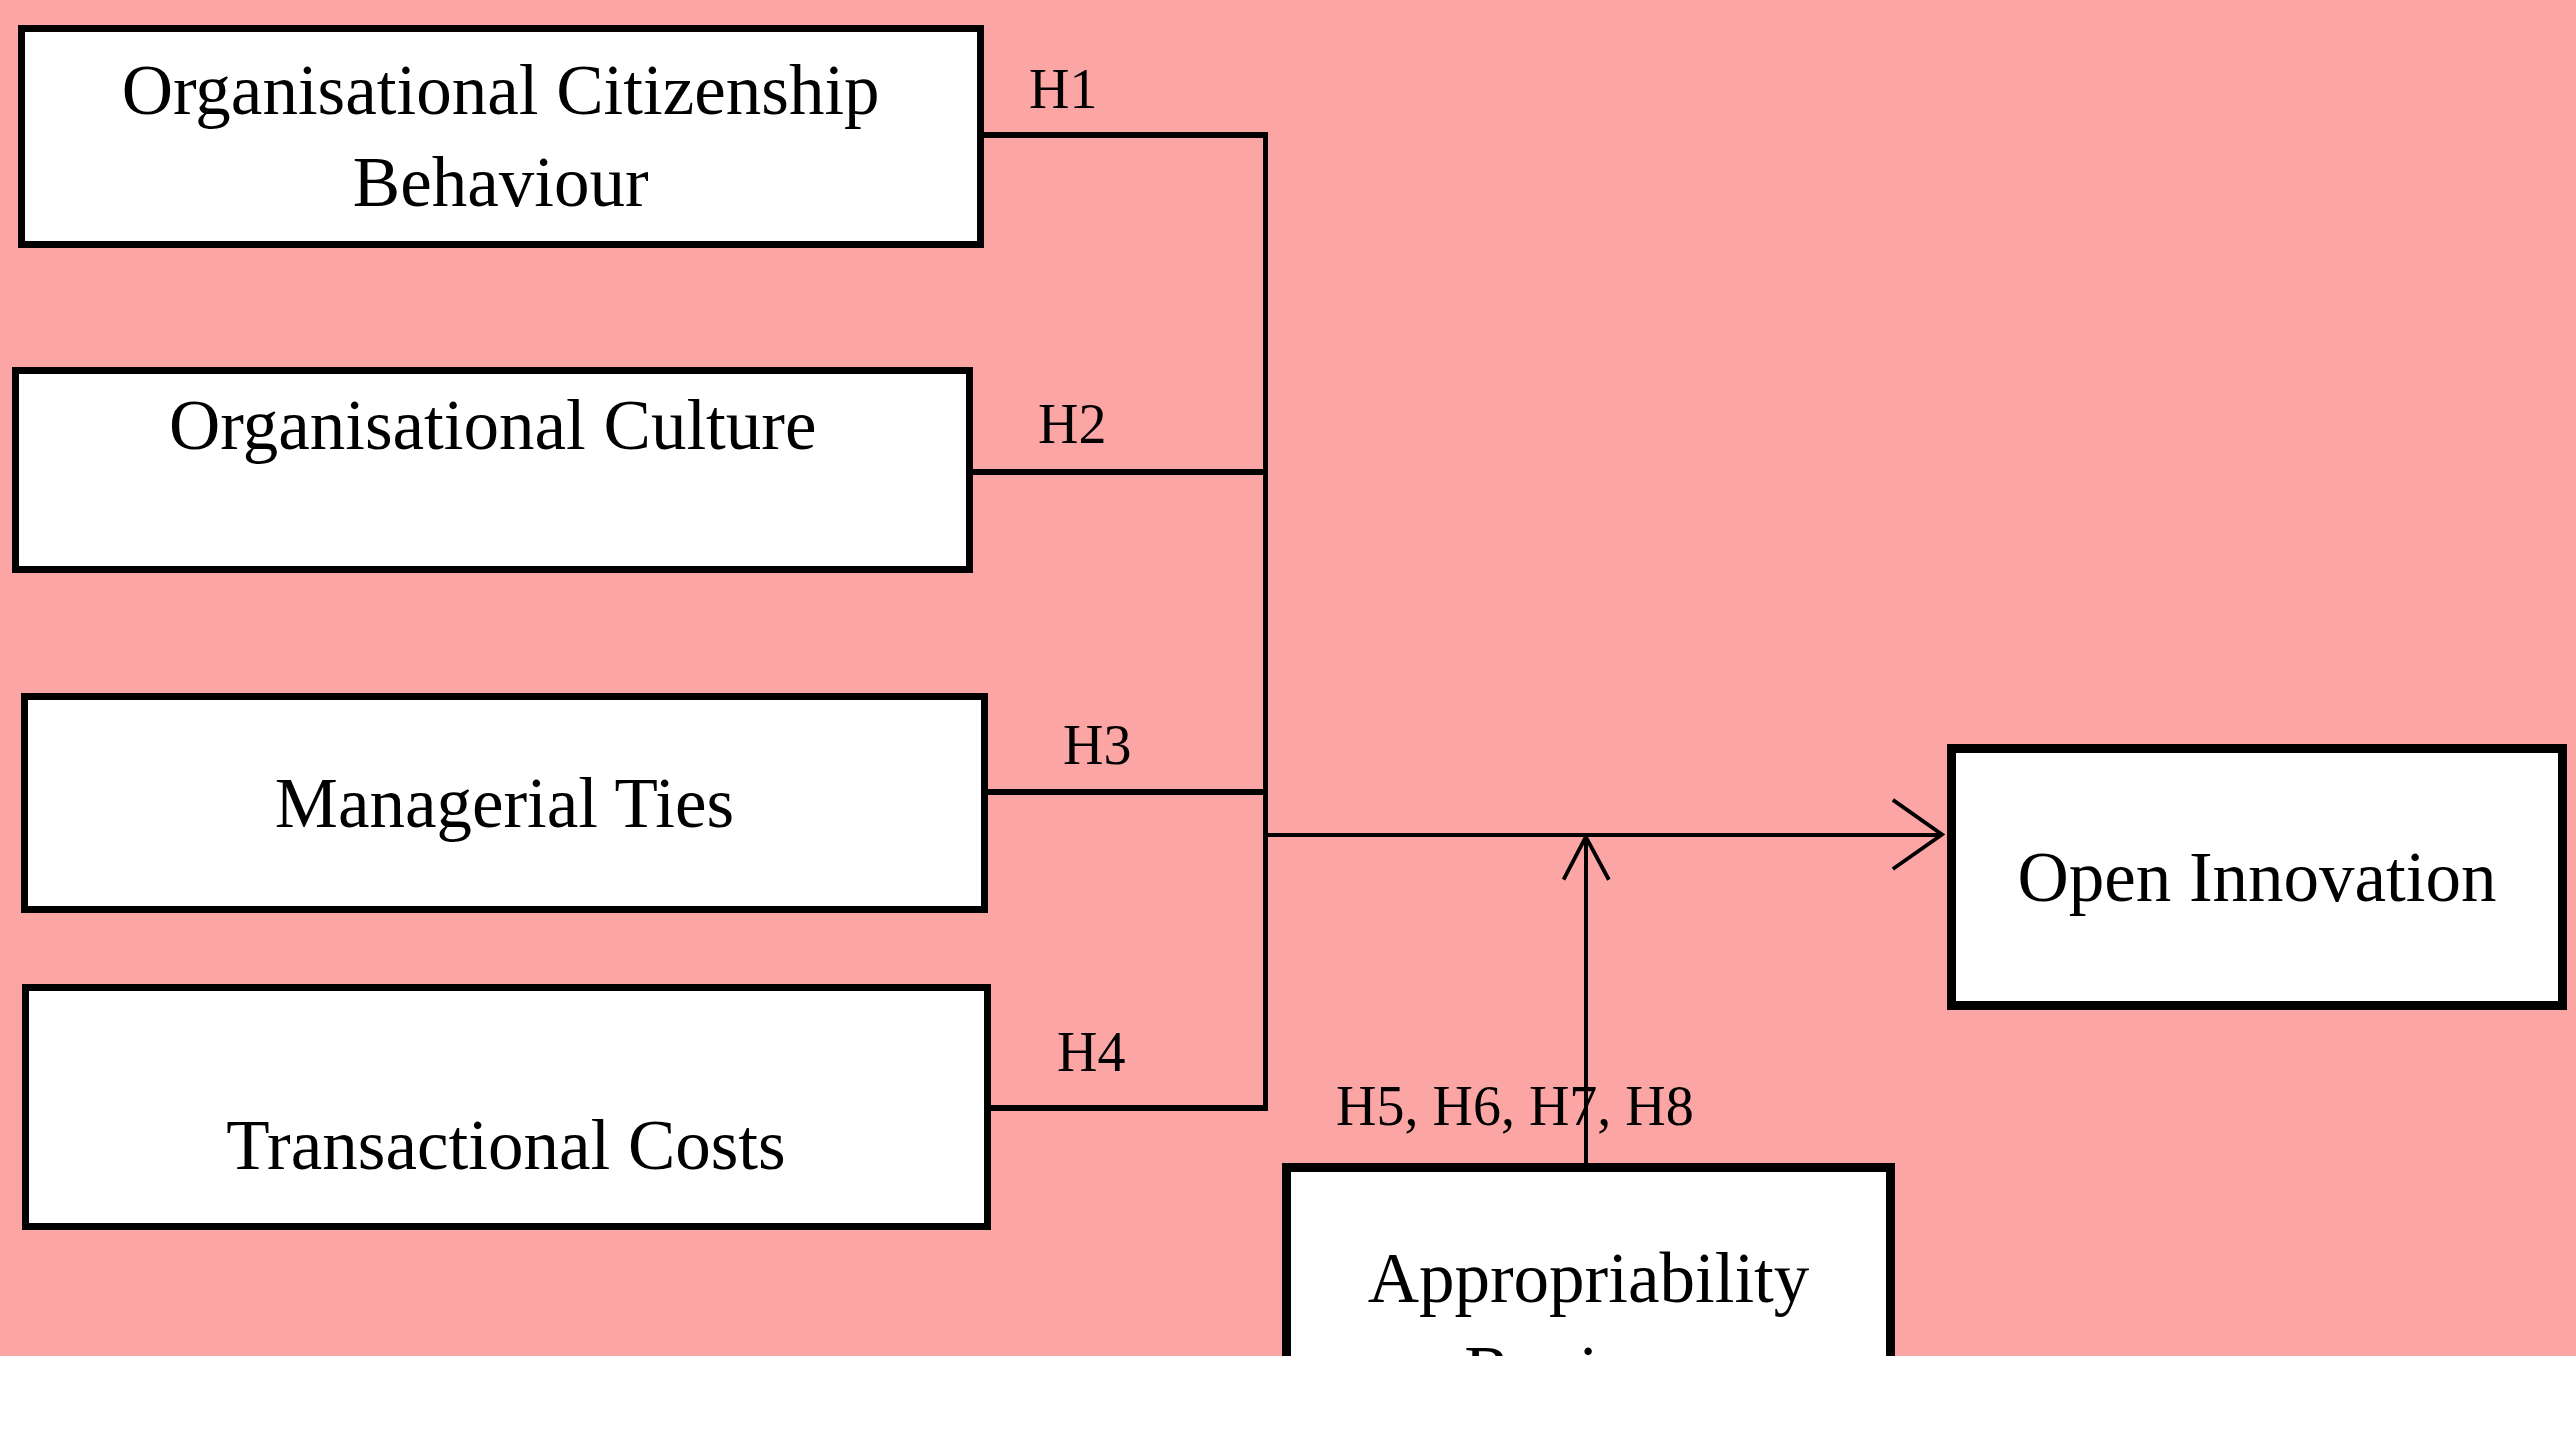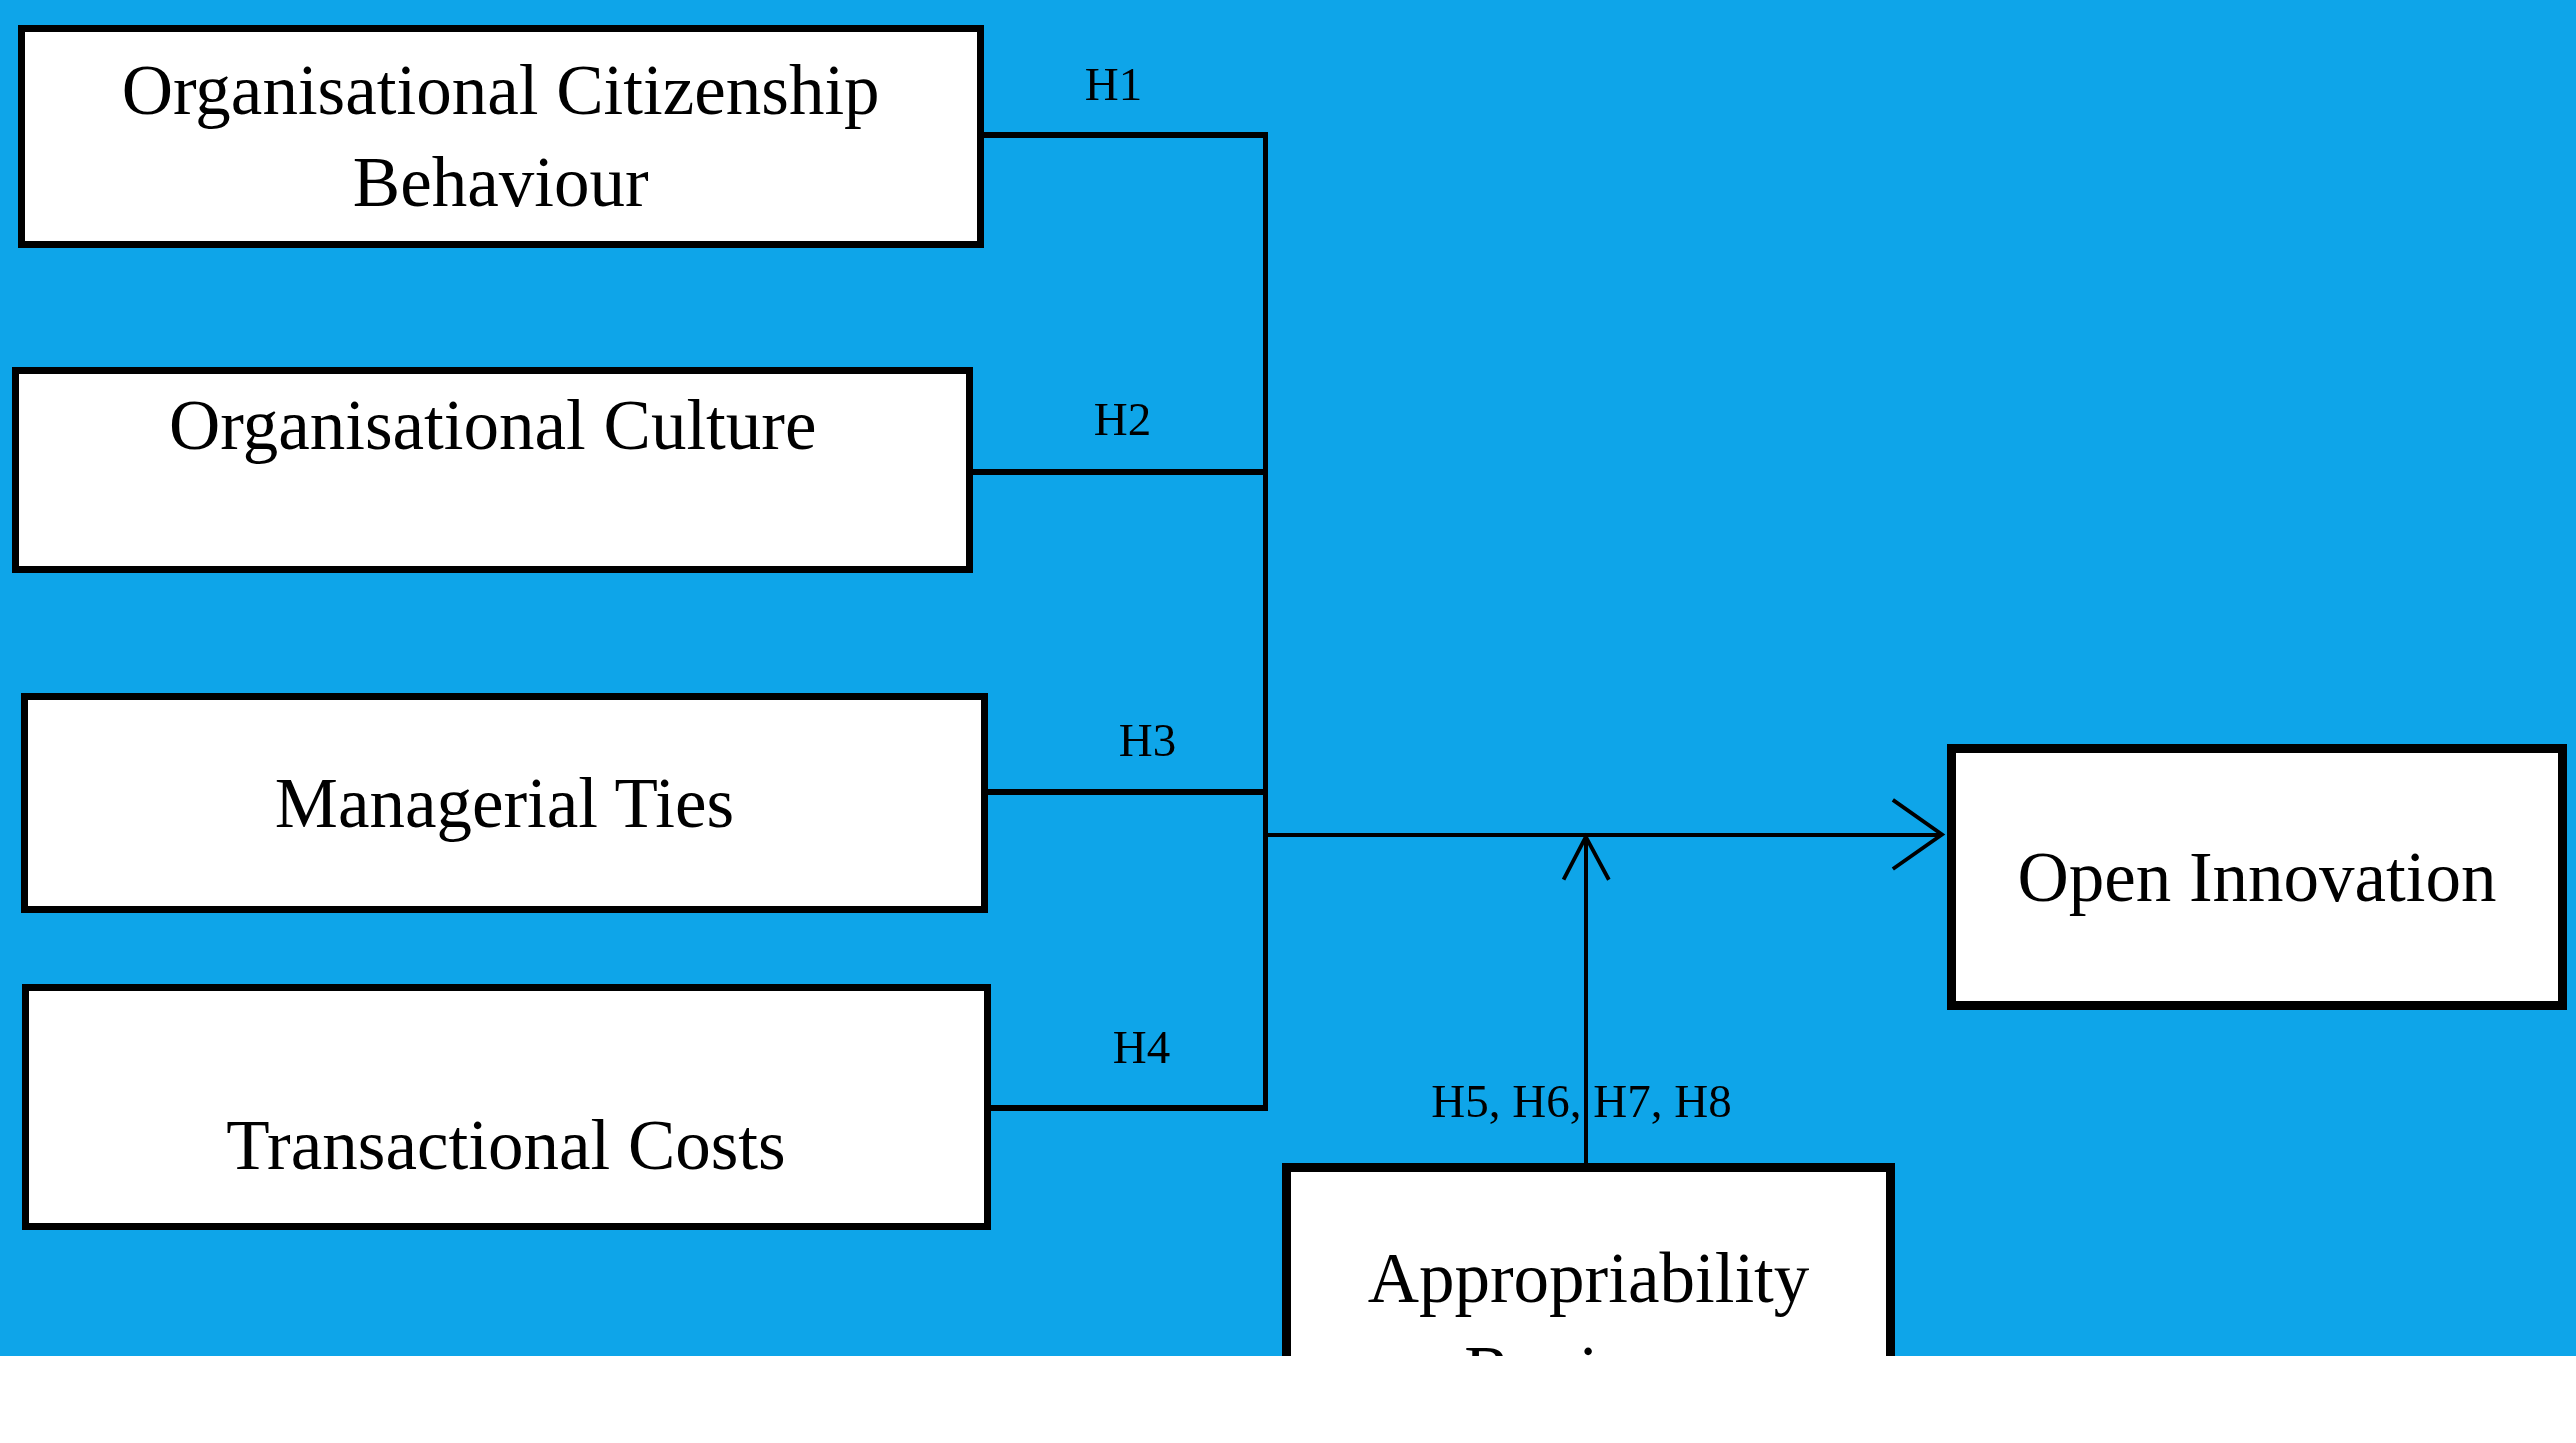--- a/index.html
+++ b/index.html
@@ -4,21 +4,21 @@
 <style>
   html, body {
     margin: 0;
     padding: 0;
     background: #ffffff;
   }
   #canvas {
     position: relative;
     width: 2576px;
     height: 1356px;
-    background: #0ea5e9;
+    background: #fca5a5;
     font-family: "Liberation Serif", "DejaVu Serif", serif;
     color: #000000;
     overflow: hidden;
   }
   .box {
     position: absolute;
     box-sizing: border-box;
     border: 7.7px solid #000000;
     background: #ffffff;
     display: flex;
@@ -65,23 +65,23 @@
     left: 1584px; top: 838px;
     width: 3.8px; height: 325px;
   }
   .arrowhead {
     position: absolute;
     left: 0; top: 0;
     pointer-events: none;
   }
   .hlabel {
     position: absolute;
-    font-size: 47px;
+    font-size: 56px;
     line-height: 1;
-    text-align: center;
+    text-align: left;
     white-space: nowrap;
   }
   #label-h1 { left: 1029px; top: 61px;   width: 169px; }
   #label-h2 { left: 1038px; top: 396px;  width: 169px; }
   #label-h3 { left: 1063px; top: 717px;  width: 169px; }
   #label-h4 { left: 1057px; top: 1024px; width: 169px; }
   #label-moderators { left: 1336px; top: 1078px; width: 491px; }
 </style>
 </head>
 <body>

